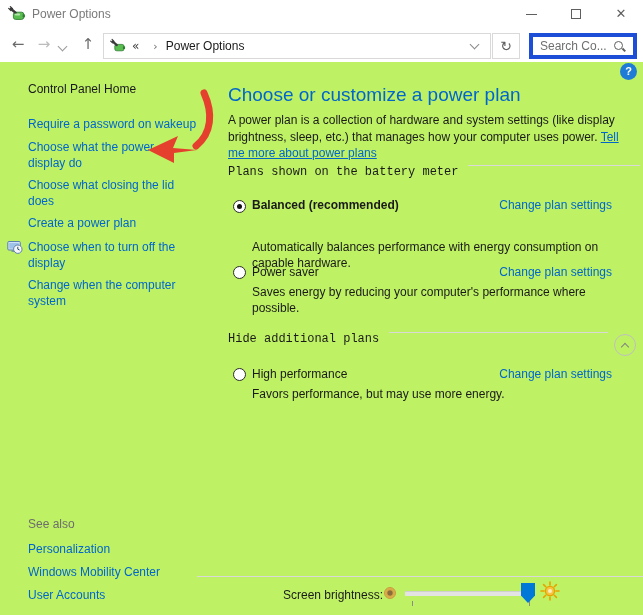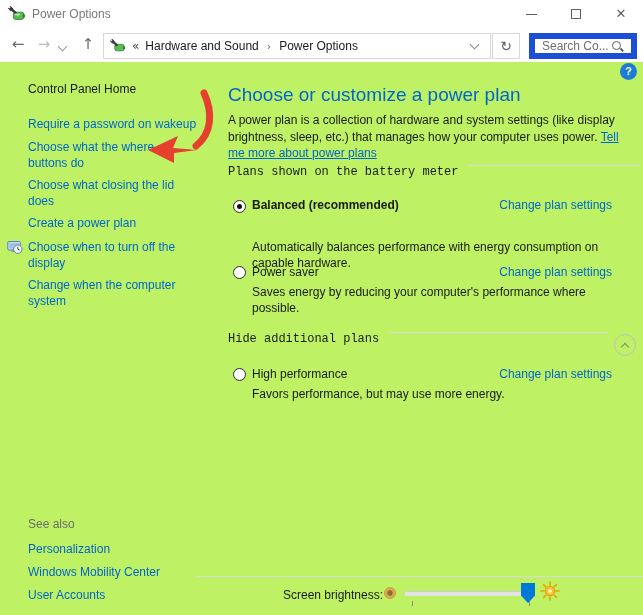--- a/index.html
+++ b/index.html
@@ -28,21 +28,21 @@
   .addressbar { position:absolute; left:103px; top:5px; width:388px; height:26px; border:1px solid #d9d9d9;
                 display:flex; align-items:center; padding:0 6px; background:#fff; }
   .addr-icon { width:16px; height:16px; margin-right:6px; flex:none; }
   .crumb-chev { color:#404040; margin:0 6px 0 0; font-size:12px; }
   .crumb { color:#1a1a1a; white-space:nowrap; }
   .crumb-sep { color:#6a6a6a; margin:0 8px; font-size:11px; }
   .addr-spacer { flex:1; }
   .addr-chev { width:7px; height:7px; border-right:1px solid #8a8a8a; border-bottom:1px solid #8a8a8a; transform:rotate(45deg); margin:-3px 6px 0 0; }
   .refreshbox { position:absolute; left:492px; top:5px; width:28px; height:26px; border:1px solid #d9d9d9;
                 text-align:center; line-height:24px; color:#5f5f5f; font-size:14px; background:#fff; }
-  .searchbox { position:absolute; left:529px; top:5px; width:108px; height:26px; border:6px solid #1d4ed8;
+  .searchbox { position:absolute; left:529px; top:5px; width:108px; height:26px; border:4px solid #1d4ed8;
                display:flex; align-items:center; padding:0 7px; background:#fff; }
   .searchbox input { border:none; outline:none; flex:1; width:60px; font-size:12px; color:#1a1a1a;
                      font-family:"Liberation Sans","DejaVu Sans",sans-serif; }
   .searchbox input::placeholder { color:#6f6f6f; opacity:1; }
   .mag { position:relative; width:13px; height:13px; flex:none; }
   .mag::before { content:""; position:absolute; left:1px; top:1px; width:7px; height:7px; border:1.5px solid #5f5f5f; border-radius:50%; }
   .mag::after { content:""; position:absolute; left:9px; top:9px; width:4px; height:1.5px; background:#5f5f5f; transform:rotate(45deg); }
 
   
   .side-item { position:absolute; left:28px; line-height:16px; }
@@ -130,38 +130,37 @@
     <span class="nav-ico up glyph">↑</span>
 
     <div class="addressbar">
       <svg class="addr-icon" viewBox="0 0 20 20">
         <rect x="6" y="8" width="11.5" height="8" rx="2.4" fill="#59bd4f" stroke="#2e7d32" stroke-width="1"></rect>
         <rect x="16.2" y="10.2" width="2.6" height="3.6" rx="0.8" fill="#2e7d32"></rect>
         <path d="M3.2 4.2 L8.5 8.8" stroke="#3a3a3a" stroke-width="2.8" stroke-linecap="round"></path>
         <path d="M2.6 1.8 L5 4.2 M0.8 3.8 L3.2 6.2" stroke="#3a3a3a" stroke-width="1.4" stroke-linecap="round"></path>
       </svg>
       <span class="crumb-chev glyph">«</span>
-      <span class="crumb">Hardware and Sound</span>
       <span class="crumb-sep glyph">›</span>
       <span class="crumb">Power Options</span>
       <span class="addr-spacer"></span>
       <span class="addr-chev"></span>
     </div>
     <div class="refreshbox glyph">↻</div>
 
     <div class="searchbox">
       <input type="text" placeholder="Search Co..." style="">
       <span class="mag"></span>
     </div>
   </div>
 
   <div>
     <div class="side-item side-home">Control Panel Home</div>
     <div class="side-item task t1">Require a password on wakeup</div>
-    <div class="side-item task t2">Choose what the where buttons do</div>
+    <div class="side-item task t2">Choose what the power display do</div>
     <div class="side-item task t3">Choose what closing the lid does</div>
     <div class="side-item task t4">Create a power plan</div>
 
     <svg class="side-ico i5" viewBox="0 0 16 16">
       <rect x="0.8" y="2.5" width="12.5" height="8.5" rx="1" fill="#cfe3f6" stroke="#5b7fae" stroke-width="1"></rect>
       <rect x="2.2" y="4" width="9.6" height="5.6" fill="#9fc3e8"></rect>
       <rect x="4.5" y="11.5" width="5" height="1.2" fill="#5b7fae"></rect>
       <circle cx="10.8" cy="10.2" r="4.2" fill="#f5f7fa" stroke="#5b7fae" stroke-width="1"></circle>
       <path d="M10.8 7.8 L10.8 10.2 L12.6 11" stroke="#2c4a73" stroke-width="1" fill="none"></path>
     </svg>

